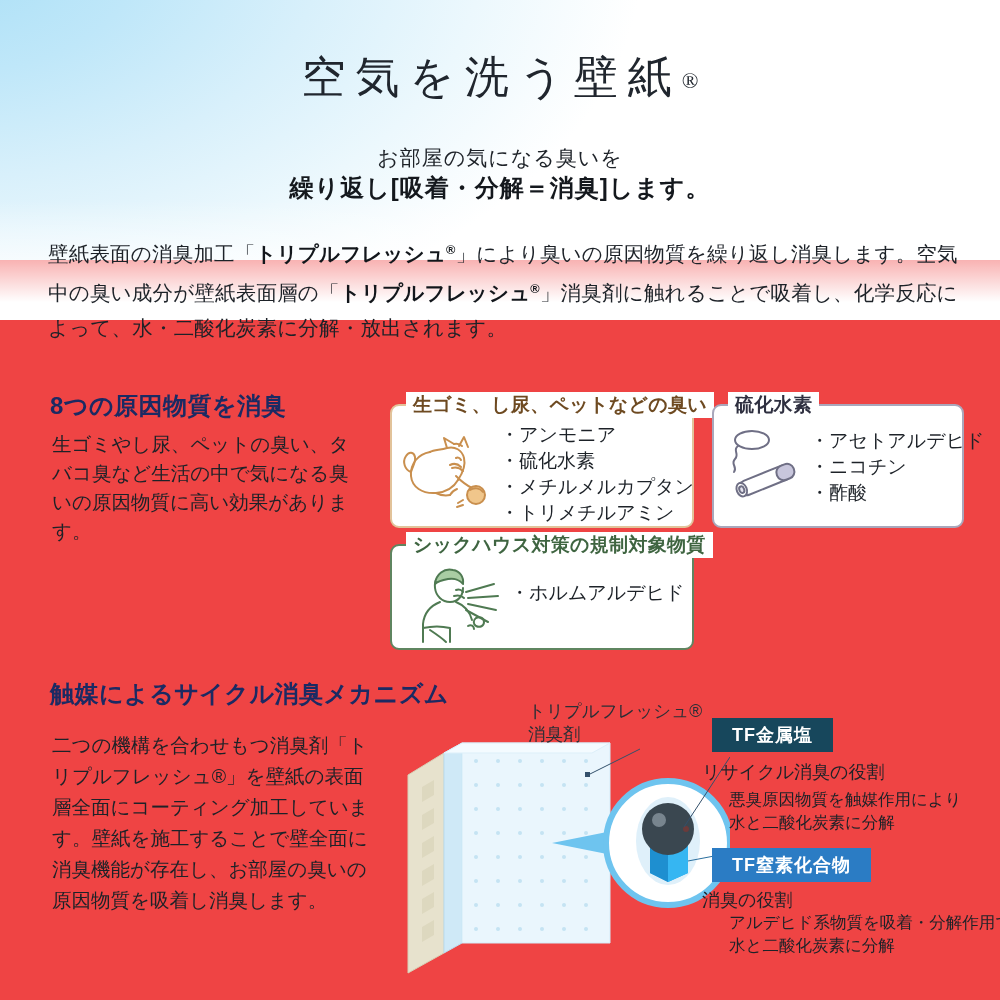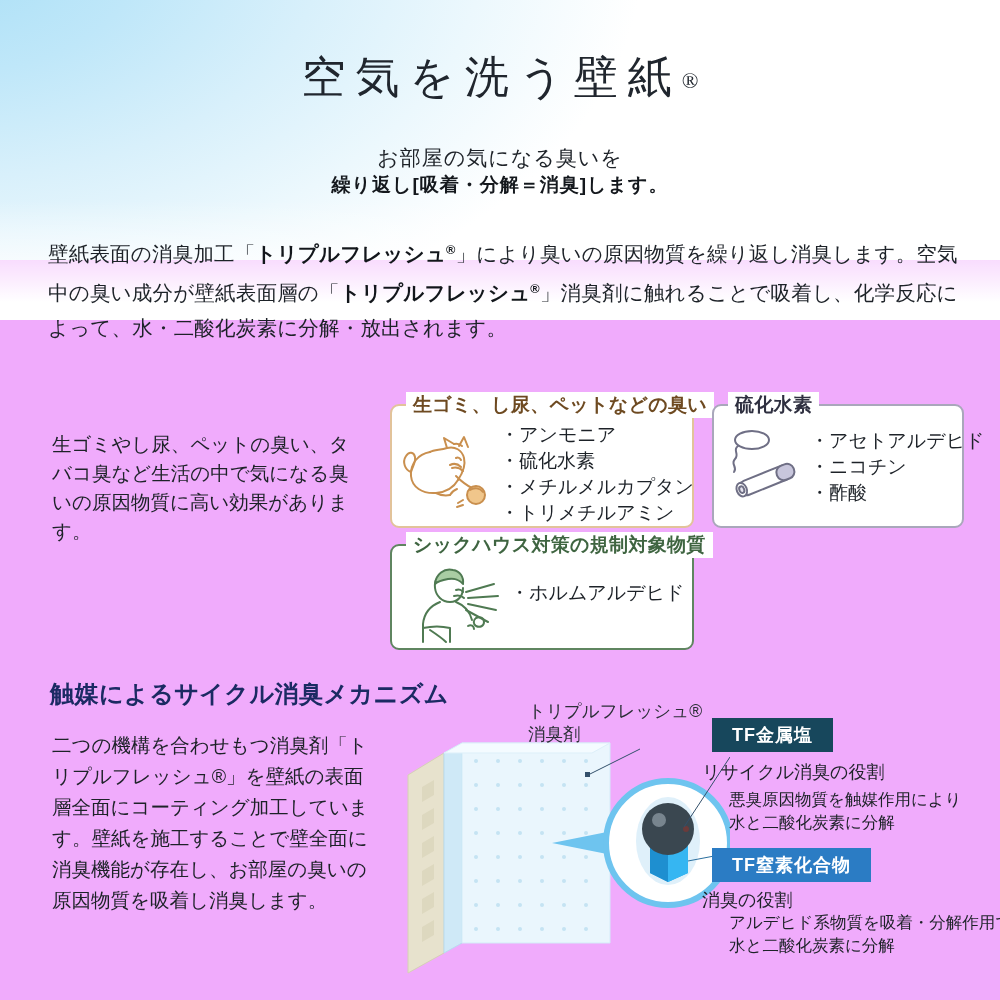--- a/index.html
+++ b/index.html
@@ -3,21 +3,21 @@
 <meta charset="utf-8">
 <style>
   html,body{margin:0;padding:0;}
   body{
     width:1000px;height:1000px;
     font-family:"Liberation Sans","DejaVu Sans",sans-serif;
     background:#ffffff;
     overflow:hidden;
     position:relative;
   }
-  .page{position:relative;width:1000px;height:1000px;overflow:hidden;background:#f0abfc;}
+  .page{position:relative;width:1000px;height:1000px;overflow:hidden;background:#ef4444;}
 
   
   .hero{
     position:absolute;left:0;top:0;width:1000px;height:260px;
     background:
       radial-gradient(900px 520px at -60px -40px, #a9dff6 0%, #bfe7f9 22%, #d8f0fb 42%, #ecf8fd 60%, #ffffff 78%);
   }
   .hero-fade{
     position:absolute;left:0;top:200px;width:1000px;height:120px;
     background:linear-gradient(to bottom,rgba(255,255,255,0) 0%,#ffffff 85%);
@@ -31,21 +31,21 @@
     white-space:nowrap;
   }
   .title .reg{font-size:22px;letter-spacing:0;vertical-align:4px;}
 
   .sub1{
     position:absolute;left:0;top:144px;width:1000px;text-align:center;
     font-size:21px;color:#1d2228;letter-spacing:1px;
   }
   .sub2{
     position:absolute;left:0;top:172px;width:1000px;text-align:center;
-    font-size:19px;color:#14181d;font-weight:bold;letter-spacing:1px;
+    font-size:24px;color:#14181d;font-weight:bold;letter-spacing:1px;
   }
 
   
   .intro{
     position:absolute;left:48px;top:232px;width:910px;
     font-size:20.5px;line-height:35px;color:#1d2228;letter-spacing:0.2px;
   }
   .intro b{font-weight:bold;color:#12161b;}
   .sup{font-size:0.62em;vertical-align:0.55em;}
 
@@ -123,20 +123,21 @@
 
   <div class="title">
     <span>空気を洗う壁紙</span><span class="reg">®</span>
   </div>
 
   <div class="sub1">お部屋の気になる臭いを</div>
   <div class="sub2">繰り返し[吸着・分解＝消臭]します。</div>
 
   <div class="intro"><span>壁紙表面の消臭加工「</span><b>トリプルフレッシュ</b><b class="sup">®</b><span>」により臭いの原因物質を繰り返し消臭します。空気中の臭い成分が壁紙表面層の「</span><b>トリプルフレッシュ</b><b class="sup">®</b><span>」消臭剤に触れることで吸着し、化学反応によって、水・二酸化炭素に分解・放出されます。</span></div>
 
+  <div class="h-blue sec1-head">8つの原因物質を消臭</div>
   <div class="sec1-body">生ゴミやし尿、ペットの臭い、タバコ臭など生活の中で気になる臭いの原因物質に高い効果があります。</div>
 
   <div class="fbox box-waste">
     <div class="legend">生ゴミ、し尿、ペットなどの臭い</div>
     <div class="art" style="left:8px;top:26px;">
       <svg width="100" height="82" viewBox="0 0 100 82">
         <g fill="none" stroke="#c98f4e" stroke-width="2" stroke-linecap="round" stroke-linejoin="round">
           <path d="M30 20 C18 22 10 32 11 44 C12 55 22 62 36 61 C47 60 54 55 58 48"></path>
           <path d="M58 48 C62 42 66 34 64 26 C62 18 55 14 47 16 C40 18 34 18 30 20"></path>
           <path d="M47 16 L44 6 L54 12"></path>

